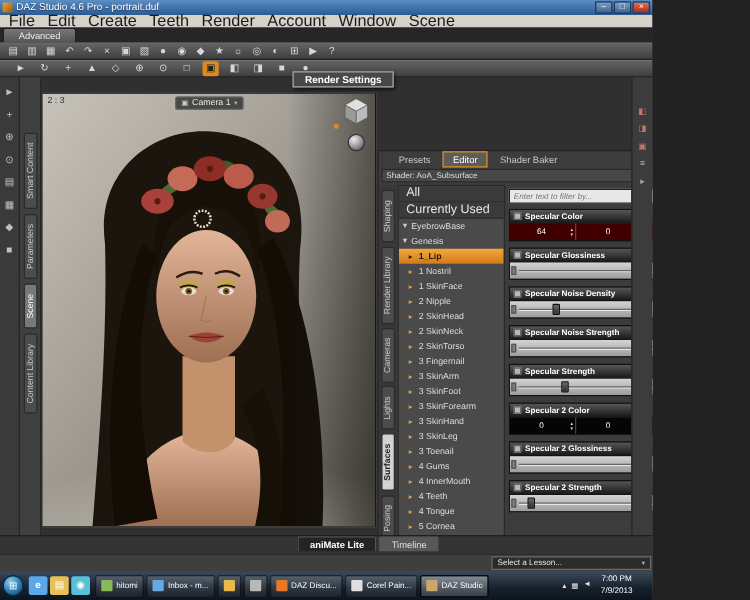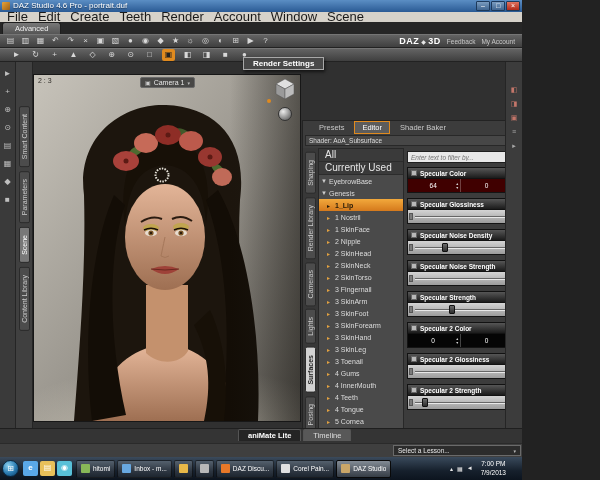--- a/index.html
+++ b/index.html
@@ -31,21 +31,21 @@
     border-top:1px solid #757575;border-bottom:1px solid #222;display:flex;align-items:center;padding:0 4px;}
   .toolbar1{top:34px;gap:2px;}
   .toolbar2{top:48px;gap:6px;padding-left:10px;}
   .tbi{font-size:8px;color:#d8d8d8;width:13px;text-align:center;line-height:12px;flex:none;}
   .tbi.active{background:#e08a1e;color:#222;border-radius:2px;}
   .tb-right{margin-left:auto;display:flex;align-items:center;gap:6px;padding-right:3px;}
   .brand{display:flex;align-items:center;gap:2px;color:#fff;font-weight:bold;font-size:9px;letter-spacing:.5px;}
   .brand .dia{font-size:6px;color:#e8e8e8;}
   .link{color:#c8c8c8;font-size:6.5px;}
 
-  .tooltip{position:absolute;left:243px;top:57px;z-index:40;background:#484848;border:1px solid #a8a8a8;
+  .tooltip{position:absolute;left:234px;top:57px;z-index:40;background:#484848;border:1px solid #a8a8a8;
     color:#fff;font-size:8px;font-weight:bold;padding:1px 9px;box-shadow:1px 2px 3px rgba(0,0,0,.6);}
 
   
   .main{position:absolute;top:62px;left:0;right:0;height:366px;background:#303030;}
   .left-strip{position:absolute;left:0;top:0;bottom:0;width:16px;background:#3a3a3a;border-right:1px solid #252525;
     display:flex;flex-direction:column;align-items:center;gap:10px;padding-top:8px;}
   .lsi{color:#c0c0c0;font-size:8px;line-height:8px;}
   .left-tabs{position:absolute;left:16px;top:0;bottom:0;width:17px;background:#404040;border-right:1px solid #252525;
     display:flex;flex-direction:column;align-items:center;gap:4px;padding-top:44px;}
   .vtab{writing-mode:vertical-rl;transform:rotate(180deg);font-size:7px;color:#ccc;background:#4c4c4c;
@@ -195,29 +195,20 @@
         <span class="tbi">◉</span>
         <span class="tbi">◆</span>
         <span class="tbi">★</span>
         <span class="tbi">☼</span>
         <span class="tbi">◎</span>
         <span class="tbi">◐</span>
         <span class="tbi">⊞</span>
         <span class="tbi">▶</span>
         <span class="tbi">?</span>
       </span>
-    <span class="tb-right">
-      <span class="brand">
-        <span>DAZ</span>
-        <span class="dia">◆</span>
-        <span>3D</span>
-      </span>
-      <span class="link">Feedback</span>
-      <span class="link">My Account</span>
-    </span>
   </div>
 
   <div class="toolbar2">
     <span style="display:flex;gap:6px;">
         <span class="tbi">►</span>
         <span class="tbi">↻</span>
         <span class="tbi">+</span>
         <span class="tbi">▲</span>
         <span class="tbi">◇</span>
         <span class="tbi">⊕</span>

